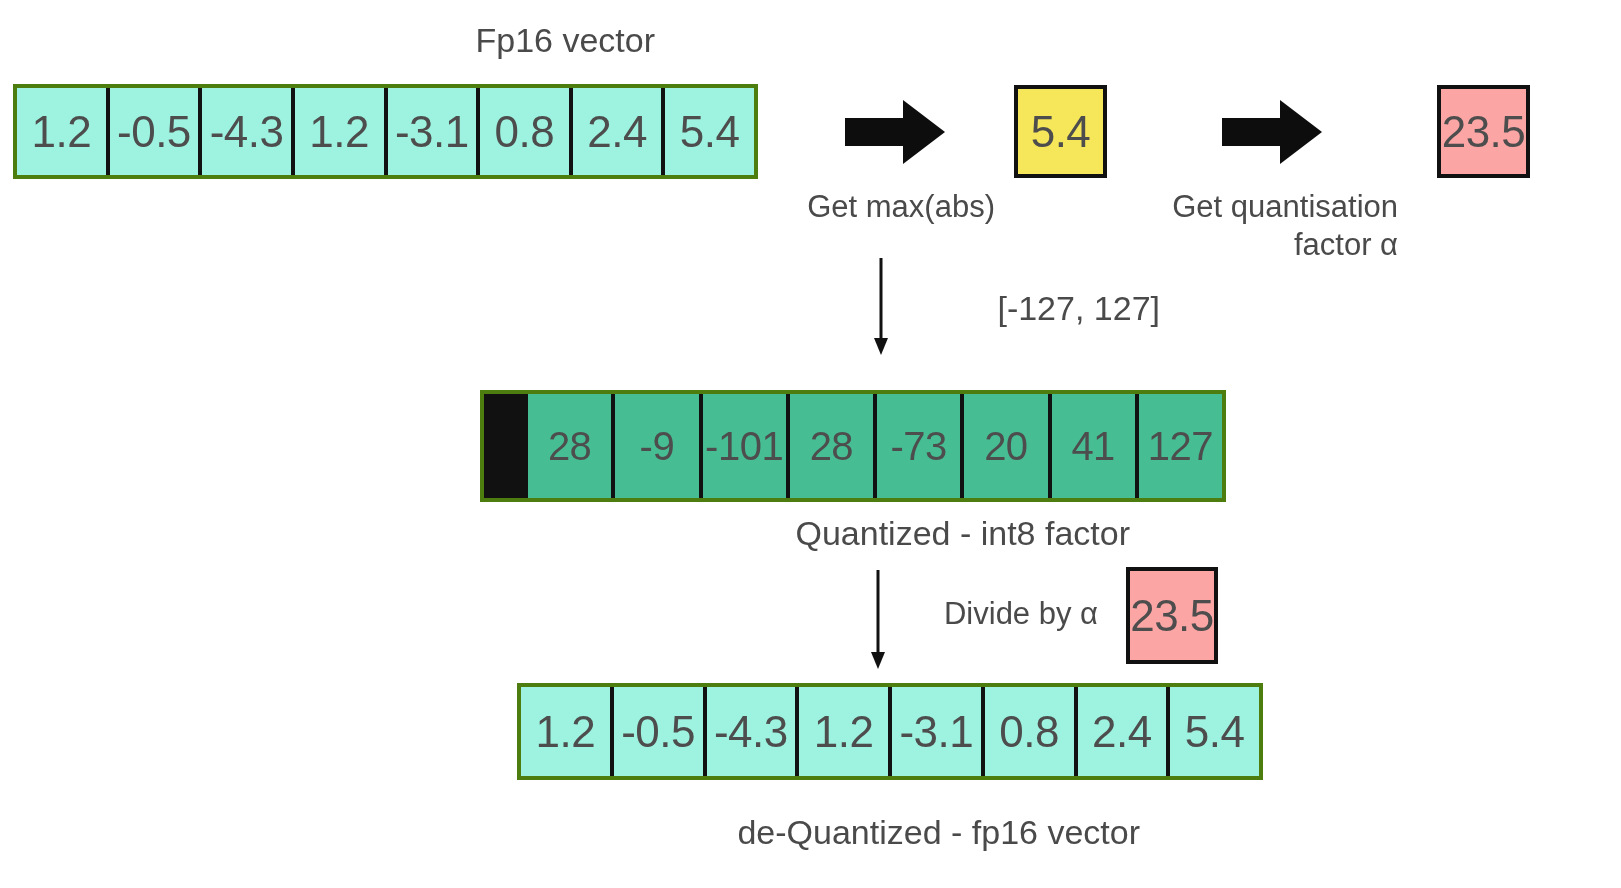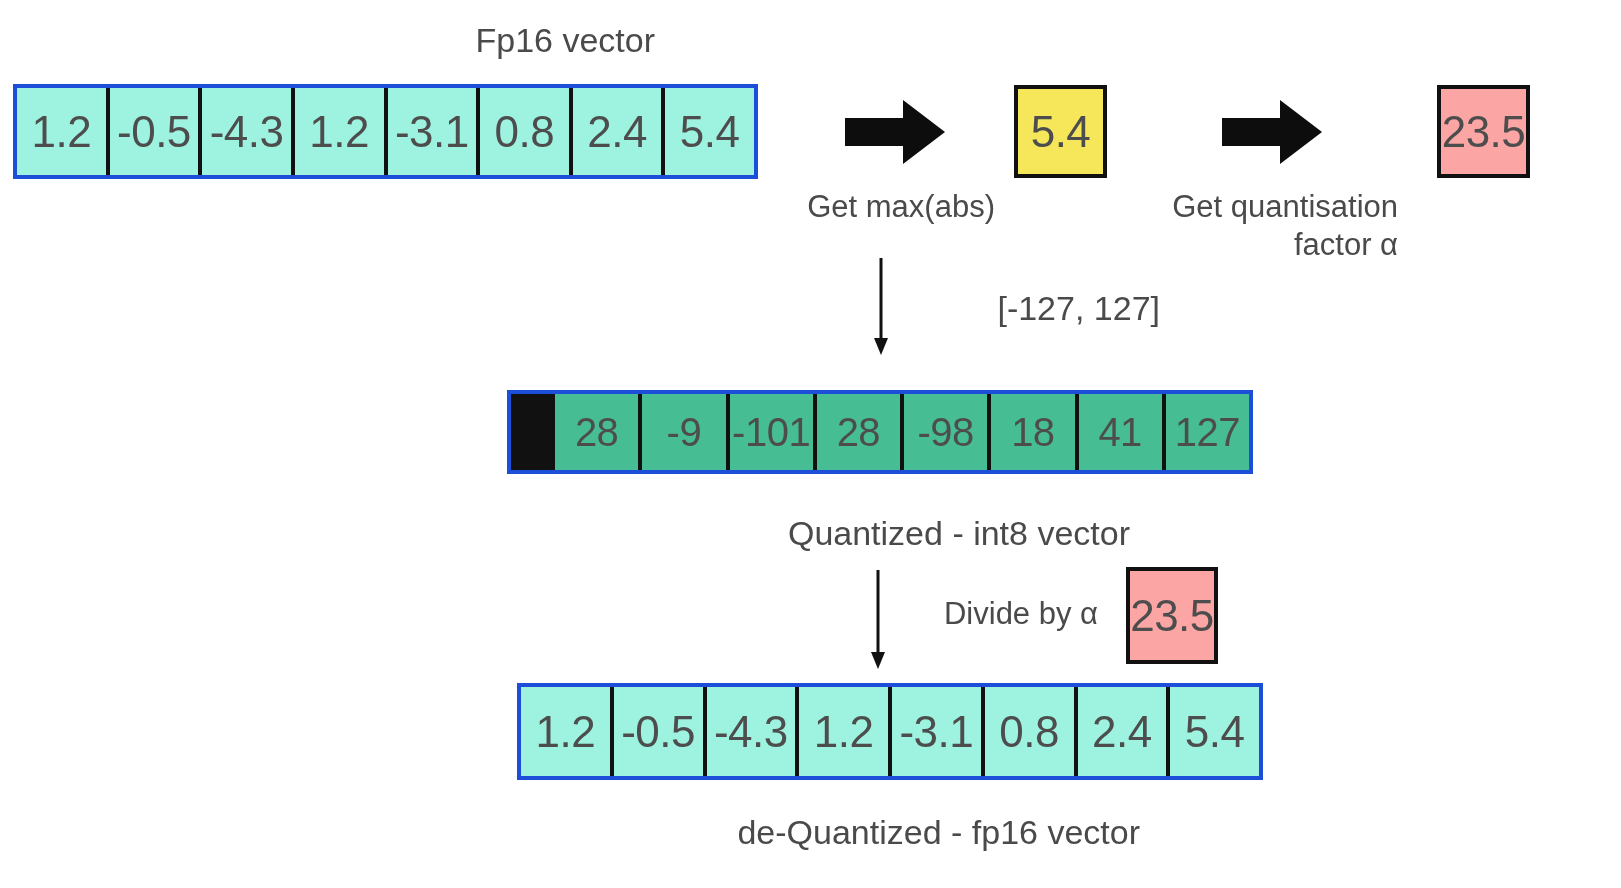--- a/index.html
+++ b/index.html
@@ -16,21 +16,21 @@
     width: 1621px;
     height: 888px;
     background: #ffffff;
     overflow: hidden;
   }
 
   
   .vector {
     position: absolute;
     display: flex;
-    border: 4px solid #1d4ed8;
+    border: 4px solid #4d7c0f;
     box-sizing: border-box;
     background: #111111;
   }
   .cell {
     flex: 1 1 0;
     display: flex;
     align-items: center;
     justify-content: center;
     box-sizing: border-box;
     color: #4d4d4d;
@@ -113,32 +113,32 @@
 
   <div class="thin-arrow" style="left:872px; top:258px; width:18px; height:98px;">
     <svg width="18" height="98" viewBox="0 0 18 98">
       <line x1="9" y1="0" x2="9" y2="88" stroke="#111111" stroke-width="3"></line>
       <path d="M9 97 L2 80 L16 80 Z" fill="#111111"></path>
     </svg>
   </div>
 
   <div class="caption caption-lg" style="left:880px; top:288px; width:280px;">[-127, 127]</div>
 
-  <div class="vector vec-int8" style="left:507px; top:390px; width:746px; height:84px;padding-left:44px;">
+  <div class="vector vec-int8" style="left:480px; top:390px; width:746px; height:112px;padding-left:44px;">
     <div class="cell">28</div>
     <div class="cell">-9</div>
     <div class="cell">-101</div>
     <div class="cell">28</div>
-    <div class="cell">-98</div>
-    <div class="cell">18</div>
+    <div class="cell">-73</div>
+    <div class="cell">20</div>
     <div class="cell">41</div>
     <div class="cell">127</div>
   </div>
 
-  <div class="caption caption-lg" style="left:630px; top:513px; width:500px;">Quantized - int8 vector</div>
+  <div class="caption caption-lg" style="left:630px; top:513px; width:500px;">Quantized - int8 factor</div>
 
   <div class="thin-arrow" style="left:869px; top:570px; width:18px; height:100px;">
     <svg width="18" height="100" viewBox="0 0 18 100">
       <line x1="9" y1="0" x2="9" y2="90" stroke="#111111" stroke-width="3"></line>
       <path d="M9 99 L2 82 L16 82 Z" fill="#111111"></path>
     </svg>
   </div>
 
   <div class="caption" style="left:898px; top:595px; width:200px;">Divide by α</div>
 

